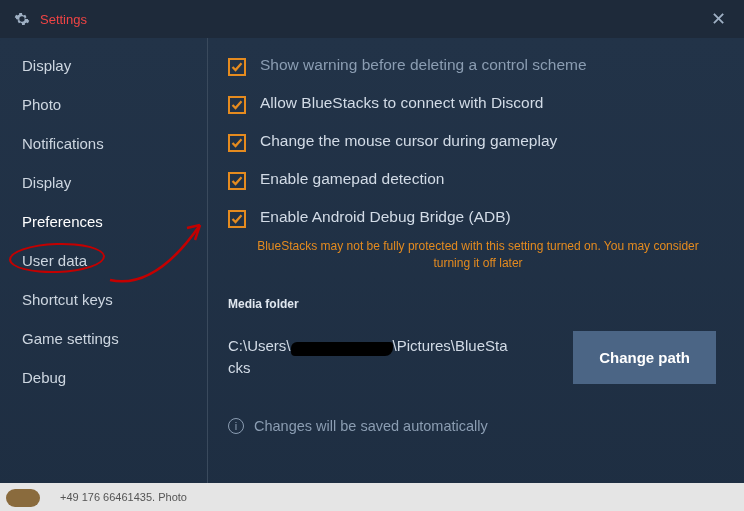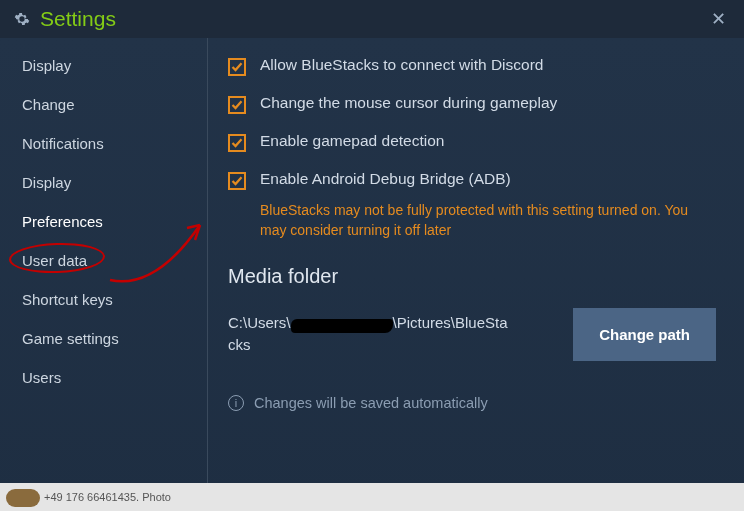--- a/index.html
+++ b/index.html
@@ -11,21 +11,21 @@
     position: relative;
   }
   .header {
     display: flex;
     align-items: center;
     height: 38px;
     padding: 0 14px;
     background: #1e2a3a;
   }
   .header .gear { width: 16px; height:16px; margin-right: 10px; fill:#9fb0c4;}
-  .header .title { font-size: 21px; color:#84cc16; font-weight:400;}
+  .header .title { font-size: 13px; color:#ef4444; font-weight:400;}
   .header .close { margin-left:auto; cursor:pointer; color:#9fb0c4; font-size:18px; line-height:1; padding:4px;}
   .main {
     display:flex;
     height: calc(100% - 38px);
     background: linear-gradient(#223348, #1e2e42);
   }
   .sidebar {
     width: 208px;
     border-right: 1px solid #3a4a5d;
     padding-top: 8px;
@@ -58,33 +58,34 @@
     justify-content:center;
     flex-shrink:0;
     margin-top:2px;
     cursor:pointer;
   }
   .cb svg { width:12px; height:12px; stroke:#e58b1f; stroke-width:3; fill:none;}
   .opt-label { font-size:15.5px; color:#d2dbe6; }
   .opt-label.dim { color:#8b9db2; }
   .warn {
     color:#e58b1f;
-    font-size:14px;
-    margin-left:32px;
+    font-size:12px;
+    margin-left:20px;
     margin-top:-8px;
     margin-bottom: 24px;
     max-width: 460px;
     line-height:1.45;
+    text-align:center;
   }
   .section-title {
-    font-size:20px;
+    font-size:12px;
     color:#e0e7ef;
     margin-top: 14px;
     margin-bottom: 20px;
-    font-weight:400;
+    font-weight:700;
   }
   .path-row {
     display:flex;
     align-items:center;
   }
   .path-text {
     font-size:15px;
     color:#d2dbe6;
     max-width: 280px;
     line-height:1.5;
@@ -125,21 +126,21 @@
     width: 110px; height: 110px;
     pointer-events:none;
   }
   .bg-blur {
     position:absolute;
     left:0; right:0; bottom:0;
     height:28px;
     background: #e5e5e5;
     display:flex;
     align-items:center;
-    padding-left:44px;
+    padding-left:60px;
     font-size:11px;
     color:#555;
     overflow:hidden;
   }
   .bg-pill {
     position:absolute;
     left:6px; bottom:4px;
     width:34px; height:18px;
     background:#8a6b3d;
     border-radius:9px;
@@ -166,32 +167,40 @@
   <svg class="gear" viewBox="0 0 24 24">
       <path d="M12 8a4 4 0 100 8 4 4 0 000-8zm9 4a7 7 0 01-.1 1.2l2 1.6-2 3.4-2.4-1a7 7 0 01-2 1.2l-.4 2.6h-4l-.4-2.6a7 7 0 01-2-1.2l-2.4 1-2-3.4 2-1.6A7 7 0 013 12a7 7 0 01.1-1.2l-2-1.6 2-3.4 2.4 1a7 7 0 012-1.2L8 3h4l.4 2.6a7 7 0 012 1.2l2.4-1 2 3.4-2 1.6c.1.4.2.8.2 1.2z"></path>
     </svg>
   <span class="title">Settings</span>
   <span class="close">✕</span>
 </div>
 
 <div class="main">
   <div class="sidebar" id="sidebar">
       <div class="item">Display</div>
-      <div class="item">Change</div>
+      <div class="item">Photo</div>
       <div class="item">Notifications</div>
       <div class="item">Display</div>
       <div class="item active">Preferences</div>
       <div class="item">User data</div>
       <div class="item">Shortcut keys</div>
       <div class="item">Game settings</div>
-      <div class="item">Users</div>
+      <div class="item">Debug</div>
     </div>
 
   <div class="content">
     <div id="options">
+        <div class="opt">
+          <div class="cb">
+            <svg viewBox="0 0 16 16">
+              <path d="M2 8 L6 12 L14 3"></path>
+            </svg>
+          </div>
+          <div class="opt-label dim">Show warning before deleting a control scheme</div>
+        </div>
         <div class="opt">
           <div class="cb">
             <svg viewBox="0 0 16 16">
               <path d="M2 8 L6 12 L14 3"></path>
             </svg>
           </div>
           <div class="opt-label">Allow BlueStacks to connect with Discord</div>
         </div>
         <div class="opt">
           <div class="cb">

